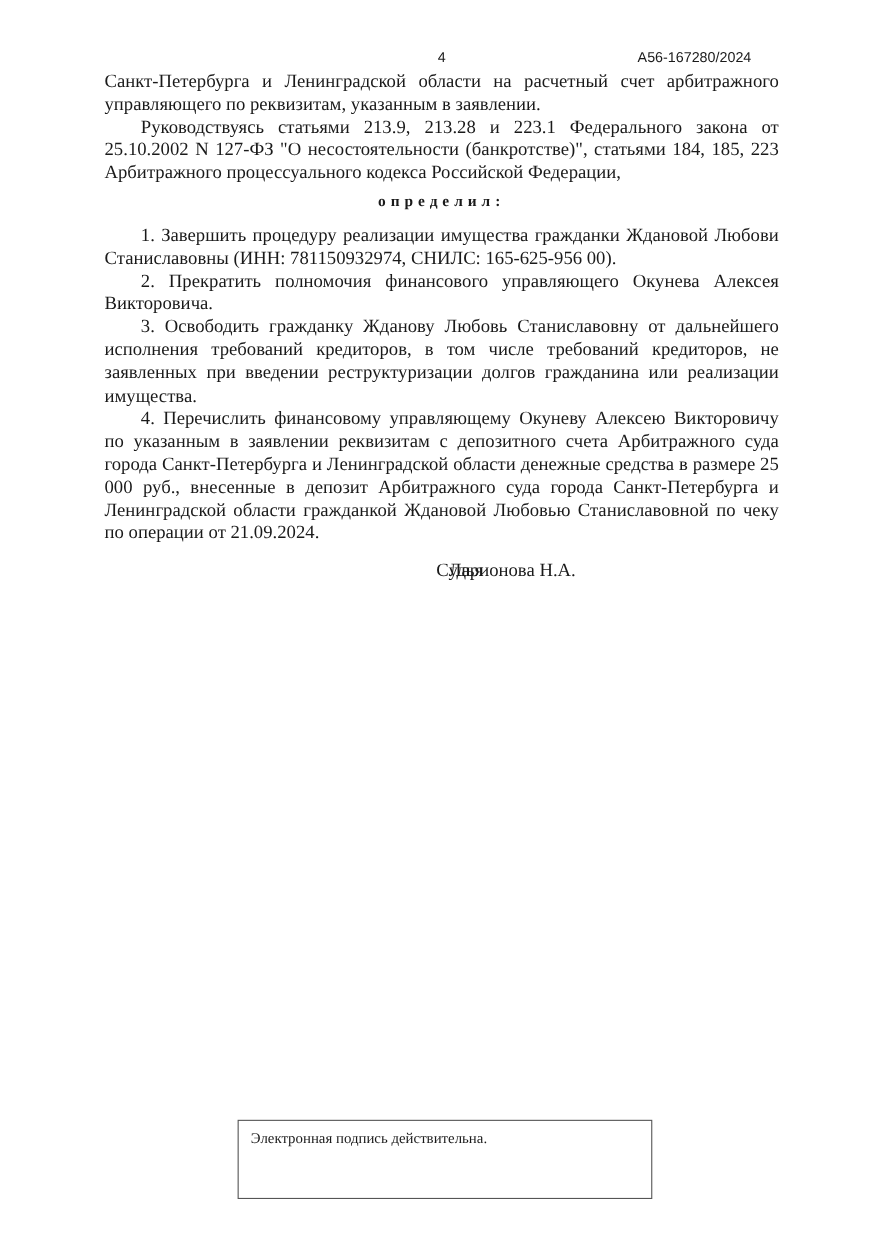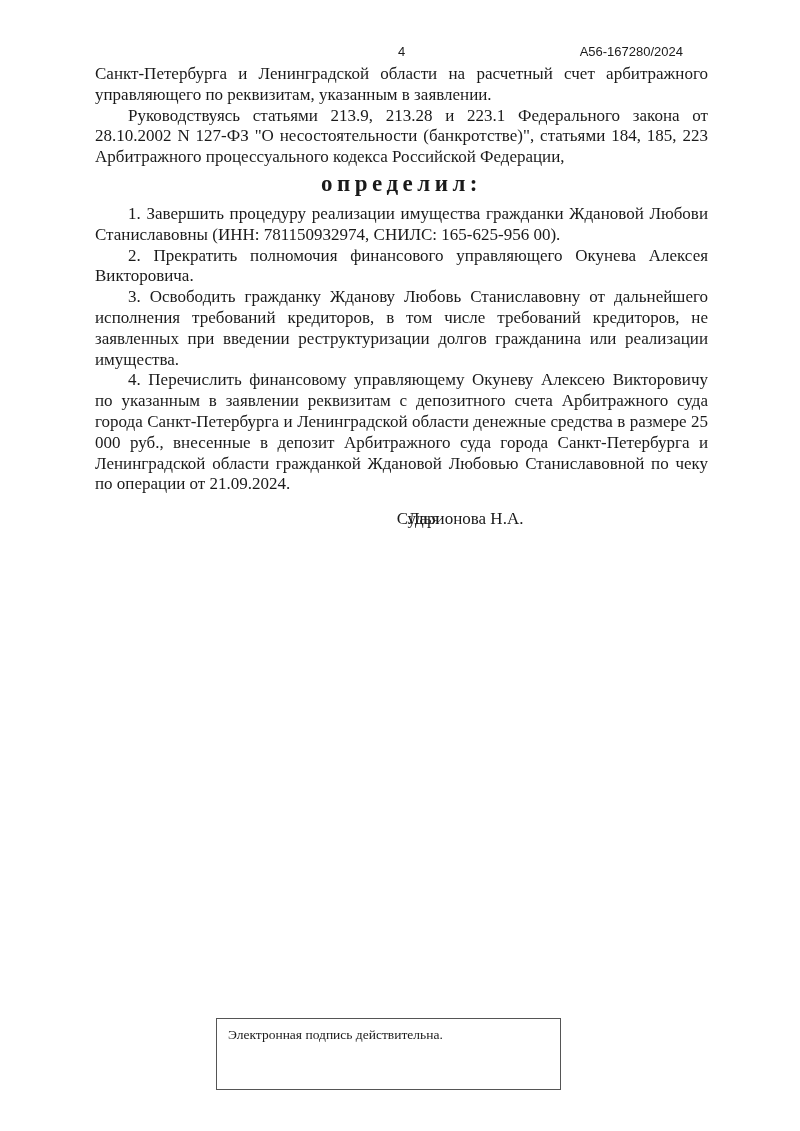--- a/index.html
+++ b/index.html
@@ -50,21 +50,21 @@
   p.para {
     margin: 0;
     text-indent: 33px;
   }
   p.para.noindent {
     text-indent: 0;
   }
   .heading {
     text-align: center;
     font-weight: bold;
-    font-size: 23px;
+    font-size: 14px;
     letter-spacing: 4.5px;
     line-height: 24px;
     margin: 4px 0 8px 0;
   }
   .sign-row {
     position: relative;
     margin-top: 14px;
     height: 21px;
     text-align: center;
   }
@@ -73,21 +73,21 @@
   }
   .judge-name {
     position: absolute;
     left: 313px;
     top: 0;
   }
   .stamp {
     position: absolute;
     left: 216px;
     top: 1018px;
-    width: 345px;
+    width: 377px;
     height: 72px;
     box-sizing: border-box;
     border: 1.5px solid #555555;
     padding: 6px 10px 4px 11px;
     font-size: 13.5px;
     background: #ffffff;
   }
   .stamp-line1 {
     line-height: 19px;
   }
@@ -116,21 +116,21 @@
 
 <div class="page">
 
   <div class="header">
     <span class="page-num">4</span>
     <span class="case-num">А56-167280/2024</span>
   </div>
 
   <div class="content">
     <p class="para noindent">Санкт-Петербурга и Ленинградской области на расчетный счет арбитражного управляющего по реквизитам, указанным в заявлении.</p>
-    <p class="para">Руководствуясь статьями 213.9, 213.28 и 223.1 Федерального закона от 28.10.2002 N 127-ФЗ "О несостоятельности (банкротстве)", статьями 184, 185, 223 Арбитражного процессуального кодекса Российской Федерации,</p>
+    <p class="para">Руководствуясь статьями 213.9, 213.28 и 223.1 Федерального закона от 25.10.2002 N 127-ФЗ "О несостоятельности (банкротстве)", статьями 184, 185, 223 Арбитражного процессуального кодекса Российской Федерации,</p>
 
     <div class="heading">определил:</div>
 
     <p class="para">1. Завершить процедуру реализации имущества гражданки Ждановой Любови Станиславовны (ИНН: 781150932974, СНИЛС: 165-625-956 00).</p>
     <p class="para">2. Прекратить полномочия финансового управляющего Окунева Алексея Викторовича.</p>
     <p class="para">3. Освободить гражданку Жданову Любовь Станиславовну от дальнейшего исполнения требований кредиторов, в том числе требований кредиторов, не заявленных при введении реструктуризации долгов гражданина или реализации имущества.</p>
     <p class="para">4. Перечислить финансовому управляющему Окуневу Алексею Викторовичу по указанным в заявлении реквизитам с депозитного счета Арбитражного суда города Санкт-Петербурга и Ленинградской области денежные средства в размере 25 000 руб., внесенные в депозит Арбитражного суда города Санкт-Петербурга и Ленинградской области гражданкой Ждановой Любовью Станиславовной по чеку по операции от 21.09.2024.</p>
 
     <div class="sign-row">
       <span class="judge-label">Судья</span>

